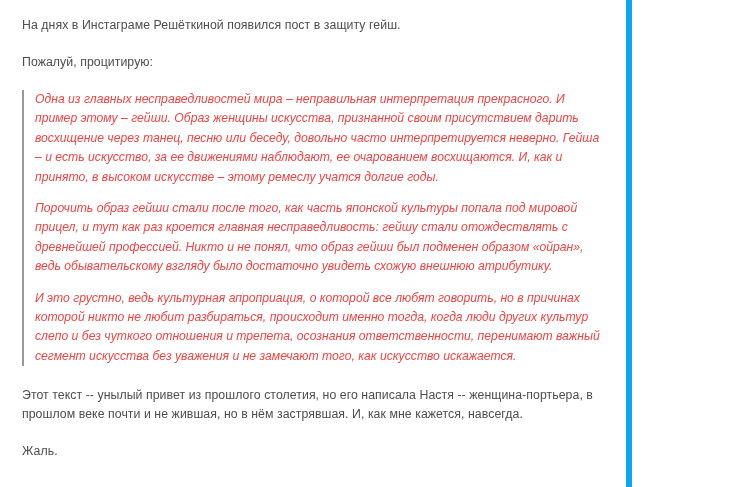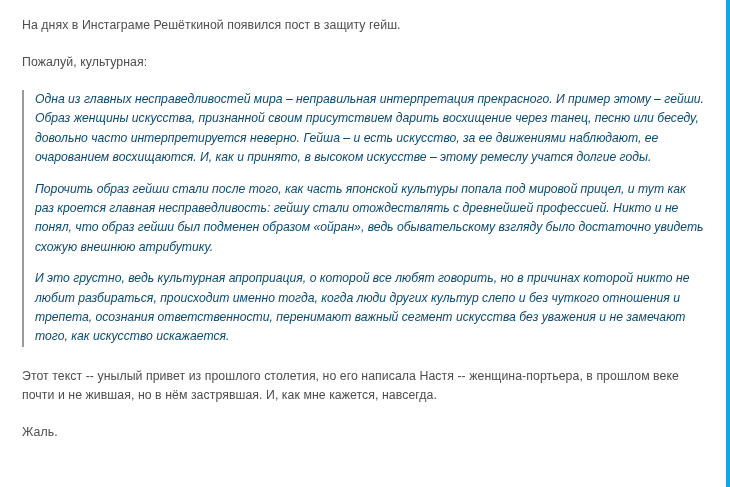--- a/index.html
+++ b/index.html
@@ -11,25 +11,25 @@
     width: 730px;
     height: 487px;
     background: #ffffff;
     font-family: "Liberation Sans", sans-serif;
     color: #4a4a4a;
     overflow: hidden;
     position: relative;
   }
   .page {
     position: relative;
-    width: 730px;
+    width: 632px;
     height: 487px;
     background: #ffffff;
     box-sizing: border-box;
-    border-right: 4px solid #0ea5e9;
+    border-right: 6px solid #0ea5e9;
     overflow: hidden;
   }
   .content {
     padding: 10px 10px 0 22px;
   }
 
   
   .para {
     font-size: 12.3px;
     line-height: 19px;
@@ -44,33 +44,33 @@
   .quote {
     margin: 0 0 20px 0;
     padding: 0 8px 0 11px;
     border-left: 2px solid #9a9a9a;
   }
   .quote p {
     margin: 0;
     font-style: italic;
     font-size: 12.2px;
     line-height: 19.4px;
-    color: #0c4a6e;
+    color: #ef4444;
   }
   .quote p + p { margin-top: 12px; }
 </style>
 </head>
 <body>
 
 <div class="page">
   <div class="content">
 
     <p class="para first">На днях в Инстаграме Решёткиной появился пост в защиту гейш.</p>
 
-    <p class="para">Пожалуй, культурная:</p>
+    <p class="para">Пожалуй, процитирую:</p>
 
     <blockquote class="quote">
       <p>Одна из главных несправедливостей мира – неправильная интерпретация прекрасного. И пример этому – гейши. Образ женщины искусства, признанной своим присутствием дарить восхищение через танец, песню или беседу, довольно часто интерпретируется неверно. Гейша – и есть искусство, за ее движениями наблюдают, ее очарованием восхищаются. И, как и принято, в высоком искусстве – этому ремеслу учатся долгие годы.</p>
       <p>Порочить образ гейши стали после того, как часть японской культуры попала под мировой прицел, и тут как раз кроется главная несправедливость: гейшу стали отождествлять с древнейшей профессией. Никто и не понял, что образ гейши был подменен образом «ойран», ведь обывательскому взгляду было достаточно увидеть схожую внешнюю атрибутику.</p>
       <p>И это грустно, ведь культурная апроприация, о которой все любят говорить, но в причинах которой никто не любит разбираться, происходит именно тогда, когда люди других культур слепо и без чуткого отношения и трепета, осознания ответственности, перенимают важный сегмент искусства без уважения и не замечают того, как искусство искажается.</p>
     </blockquote>
 
 
     <p class="para para-wide">Этот текст -- унылый привет из прошлого столетия, но его написала Настя -- женщина-портьера, в прошлом веке почти и не жившая, но в нём застрявшая. И, как мне кажется, навсегда.</p>
 

